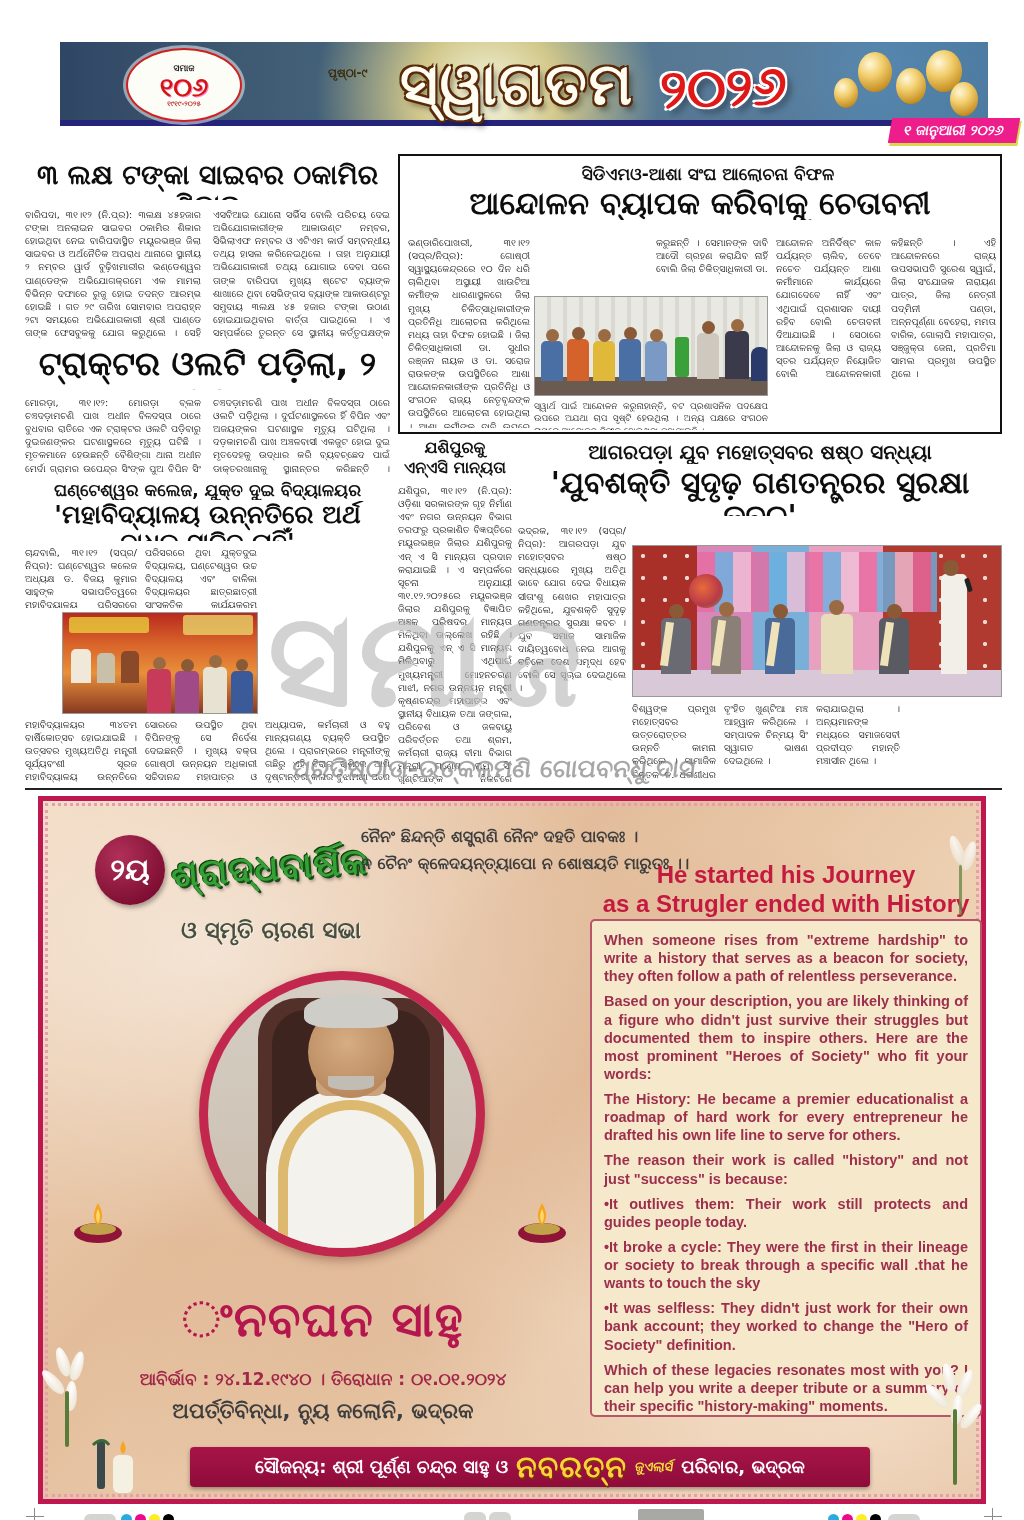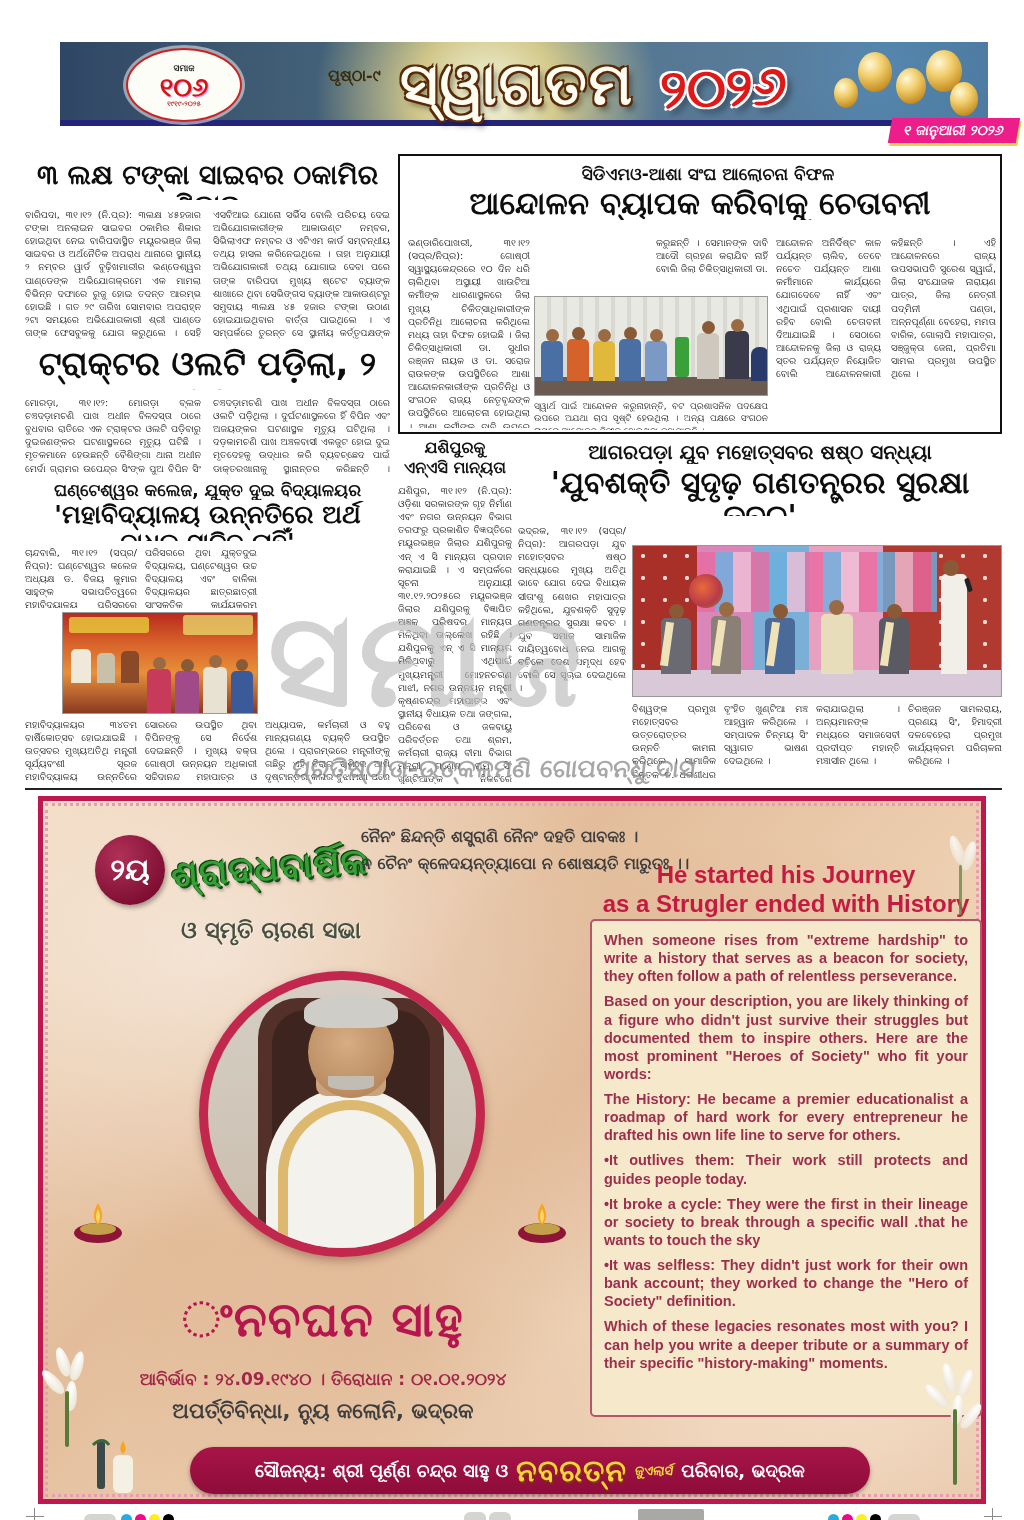--- a/index.html
+++ b/index.html
@@ -21,21 +21,21 @@
     border-bottom:6px solid #24247a; overflow:visible; }
   .mast-logo { position:absolute; left:66px; top:6px; width:116px; height:74px; background:#fdfdf8; border:2px solid #cc2222; border-radius:50%;
     display:flex; flex-direction:column; align-items:center; justify-content:center; text-align:center; box-shadow:0 0 0 3px rgba(255,255,255,.5); }
   .mast-logo .nm { font-size:9px; font-weight:bold; color:#222; }
   .mast-logo .num { font-size:26px; font-weight:bold; color:#d31414; line-height:1; text-shadow:1px 1px 0 #f8c; }
   .mast-logo .yr { font-size:7px; font-weight:bold; color:#b33; }
   .mast-title { position:absolute; left:340px; top:8px; font-size:58px; font-weight:bold; color:#fffdf2; letter-spacing:2px;
     text-shadow:2px 2px 0 #5a2a08, -2px -2px 0 #5a2a08, 2px -2px 0 #5a2a08, -2px 2px 0 #5a2a08, 4px 5px 6px rgba(0,0,0,.45); }
   .mast-year { position:absolute; left:600px; top:14px; font-size:54px; font-weight:bold; color:#e01818;
     text-shadow:2px 2px 0 #fff, -2px -2px 0 #fff, 2px -2px 0 #fff, -2px 2px 0 #fff, 5px 6px 6px rgba(0,0,0,.4); transform:rotate(-2deg); }
-  .pagenum { position:absolute; left:268px; top:24px; font-size:16px; font-weight:bold; color:#3a2a08; }
+  .pagenum { position:absolute; left:268px; top:24px; font-size:12px; font-weight:bold; color:#3a2a08; }
   .balloon { position:absolute; border-radius:50%; background:radial-gradient(circle at 35% 30%, #fff7d8 0%, #f2cf6e 35%, #c89226 75%, #8a5e10 100%); }
   .date-tag { position:absolute; right:-30px; top:76px; background:#ee1d8c; color:#fff; font-weight:bold; font-size:14px;
     padding:4px 14px; transform:skew(-10deg); box-shadow:2px 3px 0 #d8d84a; }
 
   
   .photo { overflow:hidden; border:1px solid #999; }
   .fig { position:absolute; border-radius:5px 5px 0 0; }
   .head { position:absolute; border-radius:50%; }
 
   
@@ -62,21 +62,21 @@
   .eng-head { position:absolute; left:548px; top:60px; width:390px; text-align:center; font-size:24px; line-height:1.2; font-weight:bold; color:#c41a40; }
   .eng-box { position:absolute; left:547px; top:118px; width:392px; height:498px; background:#f6e8ca; border:2px solid #b5566a; border-radius:5px;
     padding:10px 12px; color:#9c2f4d; font-size:14.5px; line-height:1.25; font-weight:bold; text-align:justify; overflow:hidden; }
   .eng-box p { margin-bottom:7px; }
   .portrait-ring { position:absolute; left:156px; top:170px; width:286px; height:286px; border-radius:50%; background:#c2284e;
     box-shadow:0 4px 10px rgba(90,30,30,.35); }
   .portrait { position:absolute; inset:9px; border-radius:50%; overflow:hidden; background:linear-gradient(#d6cec4 0%, #cfc5b8 55%, #c9bcab 100%); }
   .ad-name { position:absolute; left:20px; top:490px; width:520px; text-align:center; font-size:48px; font-weight:bold; color:#b5164e; letter-spacing:1px; }
   .ad-dates { position:absolute; left:20px; top:568px; width:520px; text-align:center; font-size:17px; font-weight:bold; color:#a12848; }
   .ad-addr { position:absolute; left:20px; top:598px; width:520px; text-align:center; font-size:21px; font-weight:bold; color:#3e3e3e; }
-  .courtesy { position:absolute; left:147px; top:646px; width:680px; height:47px; background:linear-gradient(#a81448,#8e0c3a); border-radius:24px;
+  .courtesy { position:absolute; left:147px; top:646px; width:680px; height:40px; background:linear-gradient(#a81448,#8e0c3a); border-radius:4px;
     display:flex; align-items:center; justify-content:center; gap:8px; color:#fff; box-shadow:0 2px 4px rgba(0,0,0,.35); }
   .courtesy .pre { font-size:18px; font-weight:bold; }
   .courtesy .brand { font-size:30px; font-weight:bold; color:#ffd23a; text-shadow:1px 2px 0 #7a3a00; letter-spacing:1px; }
   .courtesy .brand-sub { font-size:13px; font-weight:bold; color:#f5e03c; transform:skew(-8deg); }
   .courtesy .suf { font-size:18px; font-weight:bold; }
 
   
   .reg-cross { width:18px; height:18px; }
   .reg-cross::before { content:""; position:absolute; left:0; right:0; top:8px; border-top:1.5px solid #8a8a8a; }
   .reg-cross::after { content:""; position:absolute; top:0; bottom:0; left:8px; border-left:1.5px solid #8a8a8a; }
@@ -204,21 +204,20 @@
     <div class="fig" style="right:34px; top:28px; width:26px; height:100px; background:#f2efe8;"></div>
     <div class="head" style="right:42px; top:14px; width:16px; height:16px; background:#8a5a36;"></div>
     <div class="abs" style="right:30px; top:32px; width:5px; height:14px; background:#222; border-radius:2px; transform:rotate(-18deg);"></div>
 
     <div class="abs" style="left:56px; top:28px; width:34px; height:34px; border-radius:50%; background:radial-gradient(circle at 40% 40%, #e86a3a, #b83a4a 60%, #7a9a3a 100%);"></div>
   </div>
 
   <div class="abs news od" style="left:632px; top:690px; width:84px; height:82px;">ବିଶ୍ୱଙ୍କ ପ୍ରମୁଖ ମହୋତ୍ସବର ଉତ୍ତରୋତ୍ତର ଉନ୍ନତି କାମନା କରିଥିଲେ । ସାମାଜିକ ଚିନ୍ତକ ଡ. ଧରଣୀଧର ଦାସ</div>
   <div class="abs news od" style="left:724px; top:690px; width:84px; height:82px;">ବୃଂହିତ ଖୁଣ୍ଟିଆ ମଞ୍ଚ ଆହ୍ୱାନ କରିଥିଲେ । ସମ୍ପାଦକ ଚିନ୍ମୟ ସିଂ ସ୍ୱାଗତ ଭାଷଣ ଦେଇଥିଲେ ।</div>
   <div class="abs news od" style="left:816px; top:690px; width:84px; height:82px;">କରାଯାଇଥିଲା । ଅନ୍ୟମାନଙ୍କ ମଧ୍ୟରେ ସମାଜସେବୀ ପ୍ରଦୀପ୍ତ ମହାନ୍ତି ମଞ୍ଚାସୀନ ଥିଲେ ।</div>
-  <div class="abs news od" style="left:908px; top:690px; width:94px; height:82px;">ଚିରଞ୍ଜନ ସାମଲରାୟ, ପ୍ରଣୟ ସିଂ, ହିମାଦ୍ରୀ ଦଳବେହେରା ପ୍ରମୁଖ କାର୍ଯ୍ୟକ୍ରମ ପରିଚାଳନା କରିଥିଲେ ।</div>
 
   <div class="abs wm-big od" style="left:268px; top:572px;">ସମାଜ</div>
   <div class="abs wm-line od" style="left:292px; top:742px;">ପ୍ରତିଷ୍ଠାତା-ଉତ୍କଳମଣି ଗୋପବନ୍ଧୁ ଦାସ</div>
 
   <div class="abs" style="left:25px; top:776px; width:977px; height:0; border-top:2px solid #222;"></div>
 
   <div class="abs ad">
 
     <div class="badge od">୨ୟ</div>
     <div class="green-title od">ଶ୍ରାଦ୍ଧବାର୍ଷିକ</div>
@@ -231,20 +230,21 @@
 
     <div class="eng-head">
       <div>He started his Journey</div>
       <div>as a Strugler ended with History</div>
     </div>
 
     <div class="eng-box">
       <p>When someone rises from "extreme hardship" to write a history that serves as a beacon for society, they often follow a path of relentless perseverance.</p>
       <p>Based on your description, you are likely thinking of a figure who didn't just survive their struggles but documented them to inspire others. Here are the most prominent "Heroes of Society" who fit your words:</p>
       <p>The History: He became a premier educationalist a roadmap of hard work for every entrepreneur he drafted his own life line to serve for others.</p>
+      <p>The reason their work is called "history" and not just "success" is because:</p>
       <p>•It outlives them: Their work still protects and guides people today.</p>
       <p>•It broke a cycle: They were the first in their lineage or society to break through a specific wall .that he wants to touch the sky</p>
       <p>•It was selfless: They didn't just work for their own bank account; they worked to change the "Hero of Society" definition.</p>
       <p>Which of these legacies resonates most with you? I can help you write a deeper tribute or a summary of their specific "history-making" moments.</p>
     </div>
 
     <div class="portrait-ring">
       <div class="portrait">
         <div class="abs" style="left:50px; top:18px; width:186px; height:230px; background:#53312a; border-radius:40px 40px 0 0;"></div>
         <div class="abs" style="left:64px; top:30px; width:158px; height:210px; background:#3e241e; border-radius:34px 34px 0 0;"></div>
@@ -285,21 +285,21 @@
       <div class="lily-petal" style="left:42px; top:40px; transform:rotate(38deg);"></div>
       <div class="abs" style="left:30px; top:48px; width:4px; height:76px; background:#5a7a3a; border-radius:2px;"></div>
     </div>
     <div class="abs" style="left:896px; top:30px; width:46px; height:90px; opacity:.8;">
       <div class="lily-petal" style="left:12px; top:4px; transform:rotate(-20deg);"></div>
       <div class="lily-petal" style="left:24px; top:10px; transform:rotate(18deg);"></div>
       <div class="abs" style="left:20px; top:34px; width:3px; height:50px; background:#6a8a4a; border-radius:2px;"></div>
     </div>
 
     <div class="ad-name od">ଂନବଘନ ସାହୁ</div>
-    <div class="ad-dates od">ଆବିର୍ଭାବ : ୨୪.09.୧୯୪୦  ।  ତିରୋଧାନ : ୦୧.୦୧.୨୦୨୪</div>
+    <div class="ad-dates od">ଆବିର୍ଭାବ : ୨୪.12.୧୯୪୦  ।  ତିରୋଧାନ : ୦୧.୦୧.୨୦୨୪</div>
     <div class="ad-addr od">ଅପର୍ତ୍ତିବିନ୍ଧା, ନ୍ୟୁ କଲୋନି, ଭଦ୍ରକ</div>
 
     <svg class="abs" style="left:48px; top:636px;" width="52" height="60" viewBox="0 0 52 60">
       <rect x="6" y="4" width="8" height="48" rx="3" fill="#3a4a4a"></rect>
       <path d="M2 8 C8 2 14 2 18 8" stroke="#3a6a3a" stroke-width="3" fill="none"></path>
       <rect x="22" y="18" width="20" height="38" rx="6" fill="#f4f0e2"></rect>
       <path d="M32 4 C28 10 29 15 32 17 C35 15 36 10 32 4 Z" fill="#f5a623"></path>
     </svg>
 
     <div class="courtesy">

